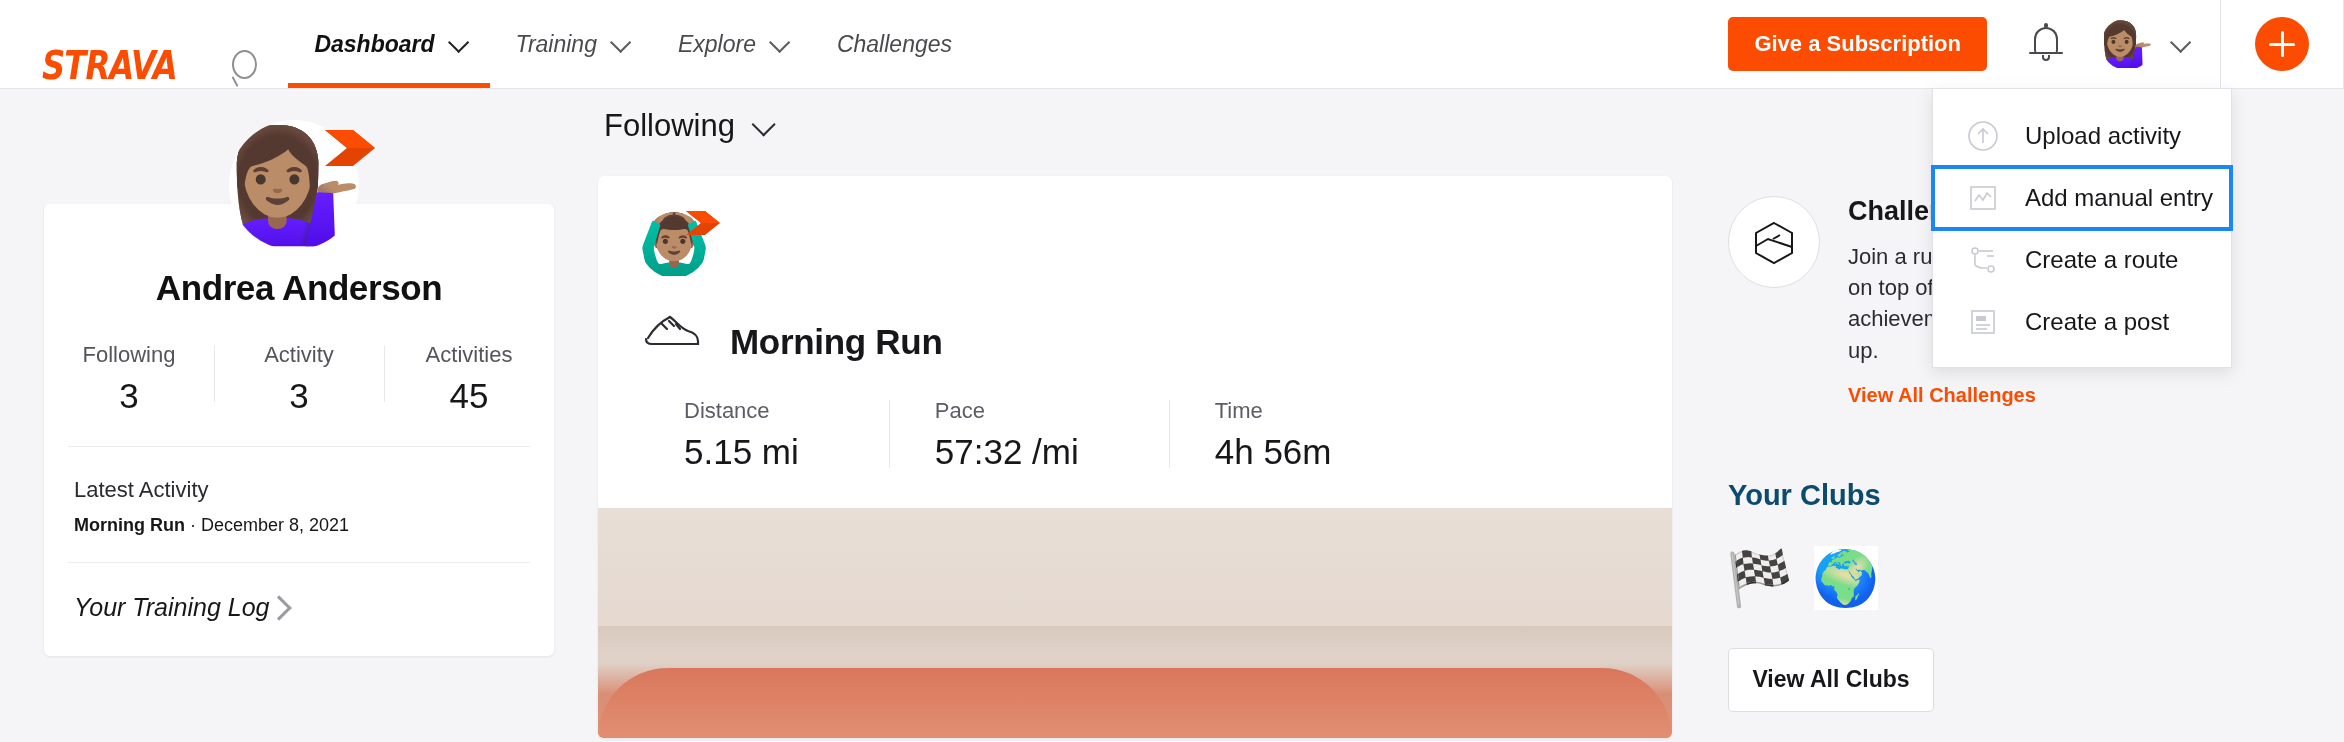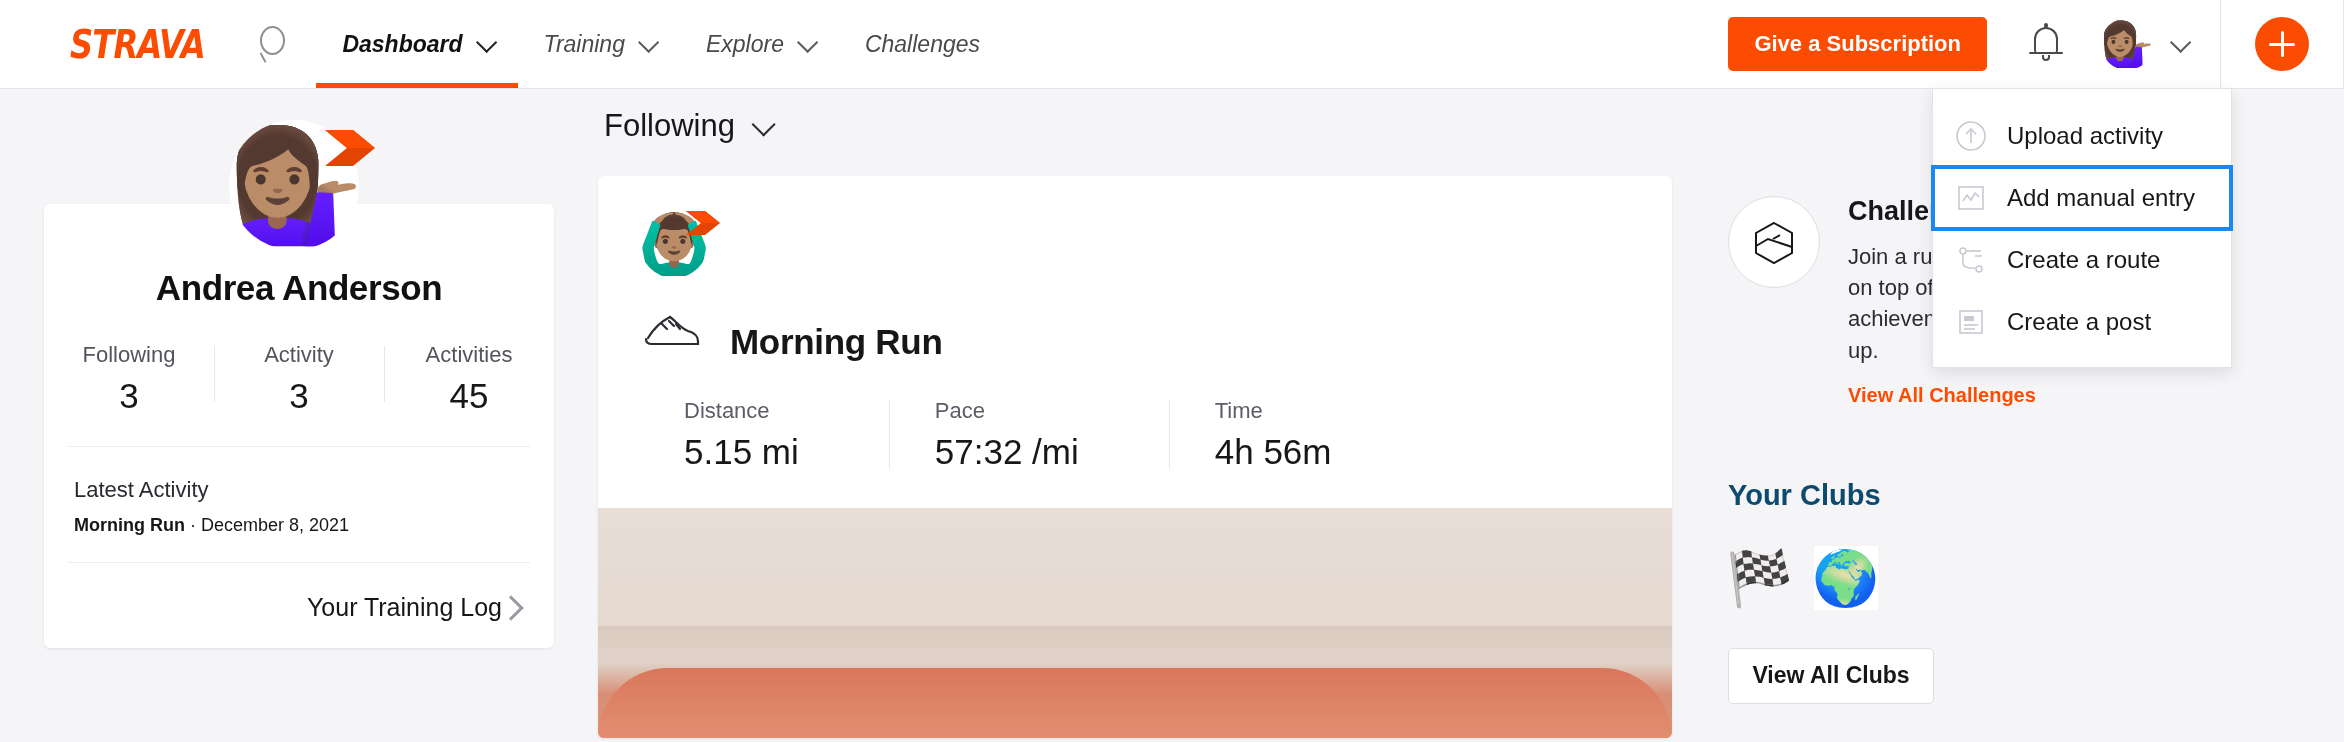--- a/index.html
+++ b/index.html
@@ -8,24 +8,23 @@
     background:#f7f7fa;
     font-family:"Liberation Sans", sans-serif;
     overflow:hidden;
     -webkit-font-smoothing:antialiased;
   }
   .page { position:relative; width:2344px; height:742px; background:#f5f5f7; }
 
   
   .header {
     position:absolute; top:0; left:0; width:2344px; height:88px;
-    background:#ffffff; display:flex; align-items:center;
+    background:#ffffff; display:flex; align-items:flex-end;
     box-shadow:0 1px 0 rgba(0,0,0,0.06);
     z-index:30;
-    padding-left:28px;
   }
   .logo {
     margin-left:42px; font-size:39px; font-weight:700; letter-spacing:-1px;
     color:#fc4c02; font-family:"DejaVu Sans", sans-serif;
     font-stretch:condensed; transform:scaleX(0.92); transform-origin:left center;
     font-style:italic; white-space:nowrap;
   }
   .search-icon { margin-left:40px; width:34px; height:40px; position:relative; cursor:pointer; }
   .search-icon .ring {
     position:absolute; top:2px; left:4px; width:25px; height:29px;
@@ -94,22 +93,22 @@
   .plus-btn::after  { top:14px; left:25.5px; height:26px; width:3.5px; }
 
   
   .dropdown {
     position:absolute; top:88px; left:1932px; width:300px;
     background:#fff; border:1px solid #e2e2e6;
     box-shadow:0 5px 16px rgba(0,0,0,0.10);
     z-index:40; padding:16px 0 14px 0;
   }
   .dd-item {
-    display:flex; align-items:center; gap:16px; height:62px;
-    padding:0 18px; cursor:pointer; position:relative;
+    display:flex; align-items:center; gap:22px; height:62px;
+    padding:0 30px; cursor:pointer; position:relative;
   }
   .dd-item.highlight { outline:4px solid #1a88f0; outline-offset:-2px; }
   .dd-label { font-size:24px; color:#17171a; white-space:nowrap; }
   .dd-ico { width:40px; height:40px; flex:0 0 40px; color:#c9c9d1; }
 
   
   .content { position:absolute; top:88px; left:0; width:2344px; height:654px; }
 
   
   .left-col { position:absolute; left:44px; top:116px; width:510px; }
@@ -138,22 +137,22 @@
     content:""; position:absolute; left:0; top:4px; width:1px; height:56px; background:#e7e7ec;
   }
   .stat-label { font-size:22px; color:#54545c; }
   .stat-val { font-size:35px; color:#17171a; margin-top:8px; }
   .sep { height:1px; background:#ececf0; margin:0 24px; }
   .latest { padding:30px 30px 26px 30px; }
   .latest-t { font-size:22px; color:#2a2a30; }
   .latest-s { font-size:18px; color:#17171a; margin-top:12px; }
   .latest-s b { font-weight:700; }
   .tlog {
-    display:flex; align-items:center; justify-content:flex-end;
-    padding:30px 34px 26px 30px; cursor:pointer;
+    display:flex; align-items:center; justify-content:flex-start;
+    padding:30px 34px 34px 30px; cursor:pointer;font-style:italic;
   }
   .tlog-label { font-size:25px; color:#17171a; }
   .arrow-r {
     width:18px; height:18px; border-right:3px solid #9a9aa2; border-top:3px solid #9a9aa2;
     transform:rotate(45deg);
   }
 
   
   .mid-col { position:absolute; left:598px; top:0; width:1074px; }
   .following-sel {
@@ -218,21 +217,21 @@
   .chal-body { font-size:22px; color:#2b2b32; line-height:1.42; margin-top:14px; max-width:330px; }
   .chal-link { font-size:20px; font-weight:700; color:#fc4c02; margin-top:18px; cursor:pointer; }
   .clubs-title { font-size:29px; font-weight:700; color:#0c4a6e; margin-top:72px; }
   .club-row { display:flex; gap:22px; margin-top:34px; }
   .club-ico {
     width:64px; height:64px; display:flex; align-items:center; justify-content:center;
     font-size:54px; line-height:1; cursor:pointer; background:#fff;
   }
   .club-ico.flag { background:transparent; }
   .view-clubs {
-    margin-top:38px; width:206px; height:56px; background:#fff; border:1px solid #dcdce1;
+    margin-top:38px; width:206px; height:64px; background:#fff; border:1px solid #dcdce1;
     border-radius:5px; display:flex; align-items:center; justify-content:center;
     font-size:23px; font-weight:700; color:#17171a; cursor:pointer;
   }
 </style>
 </head>
 <body>
 
 <div class="page">
 
   <div class="header">

